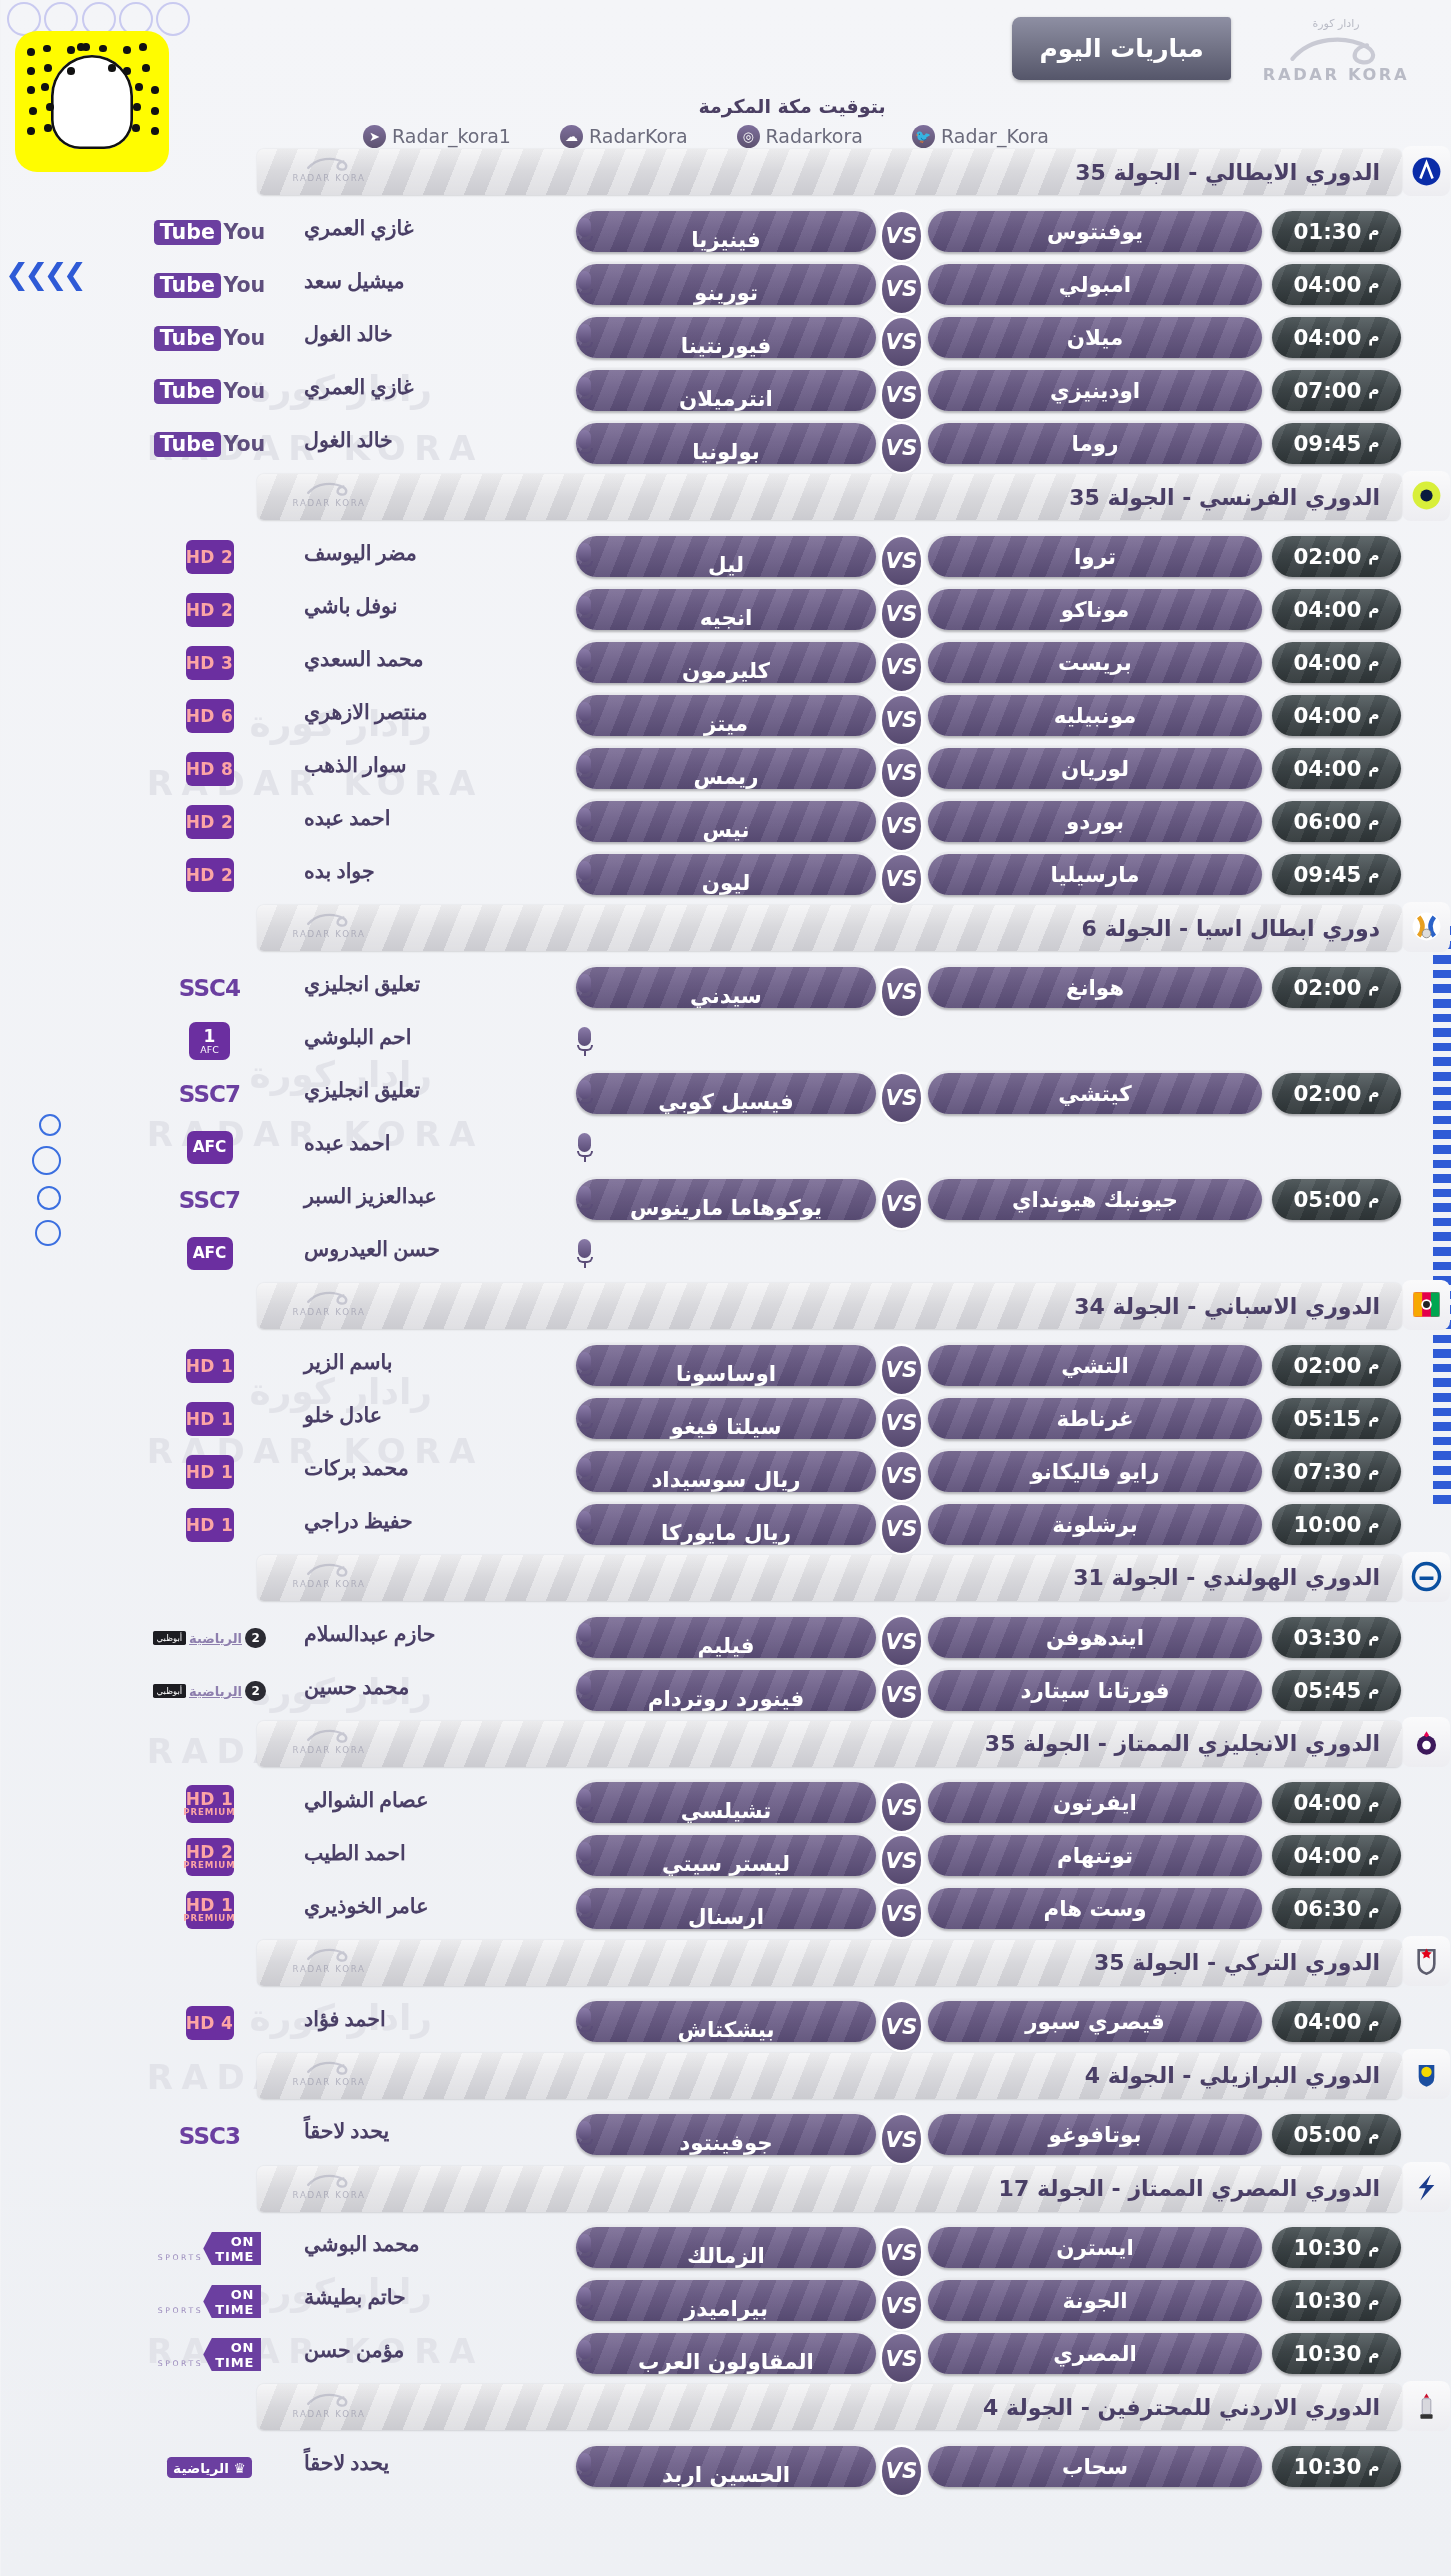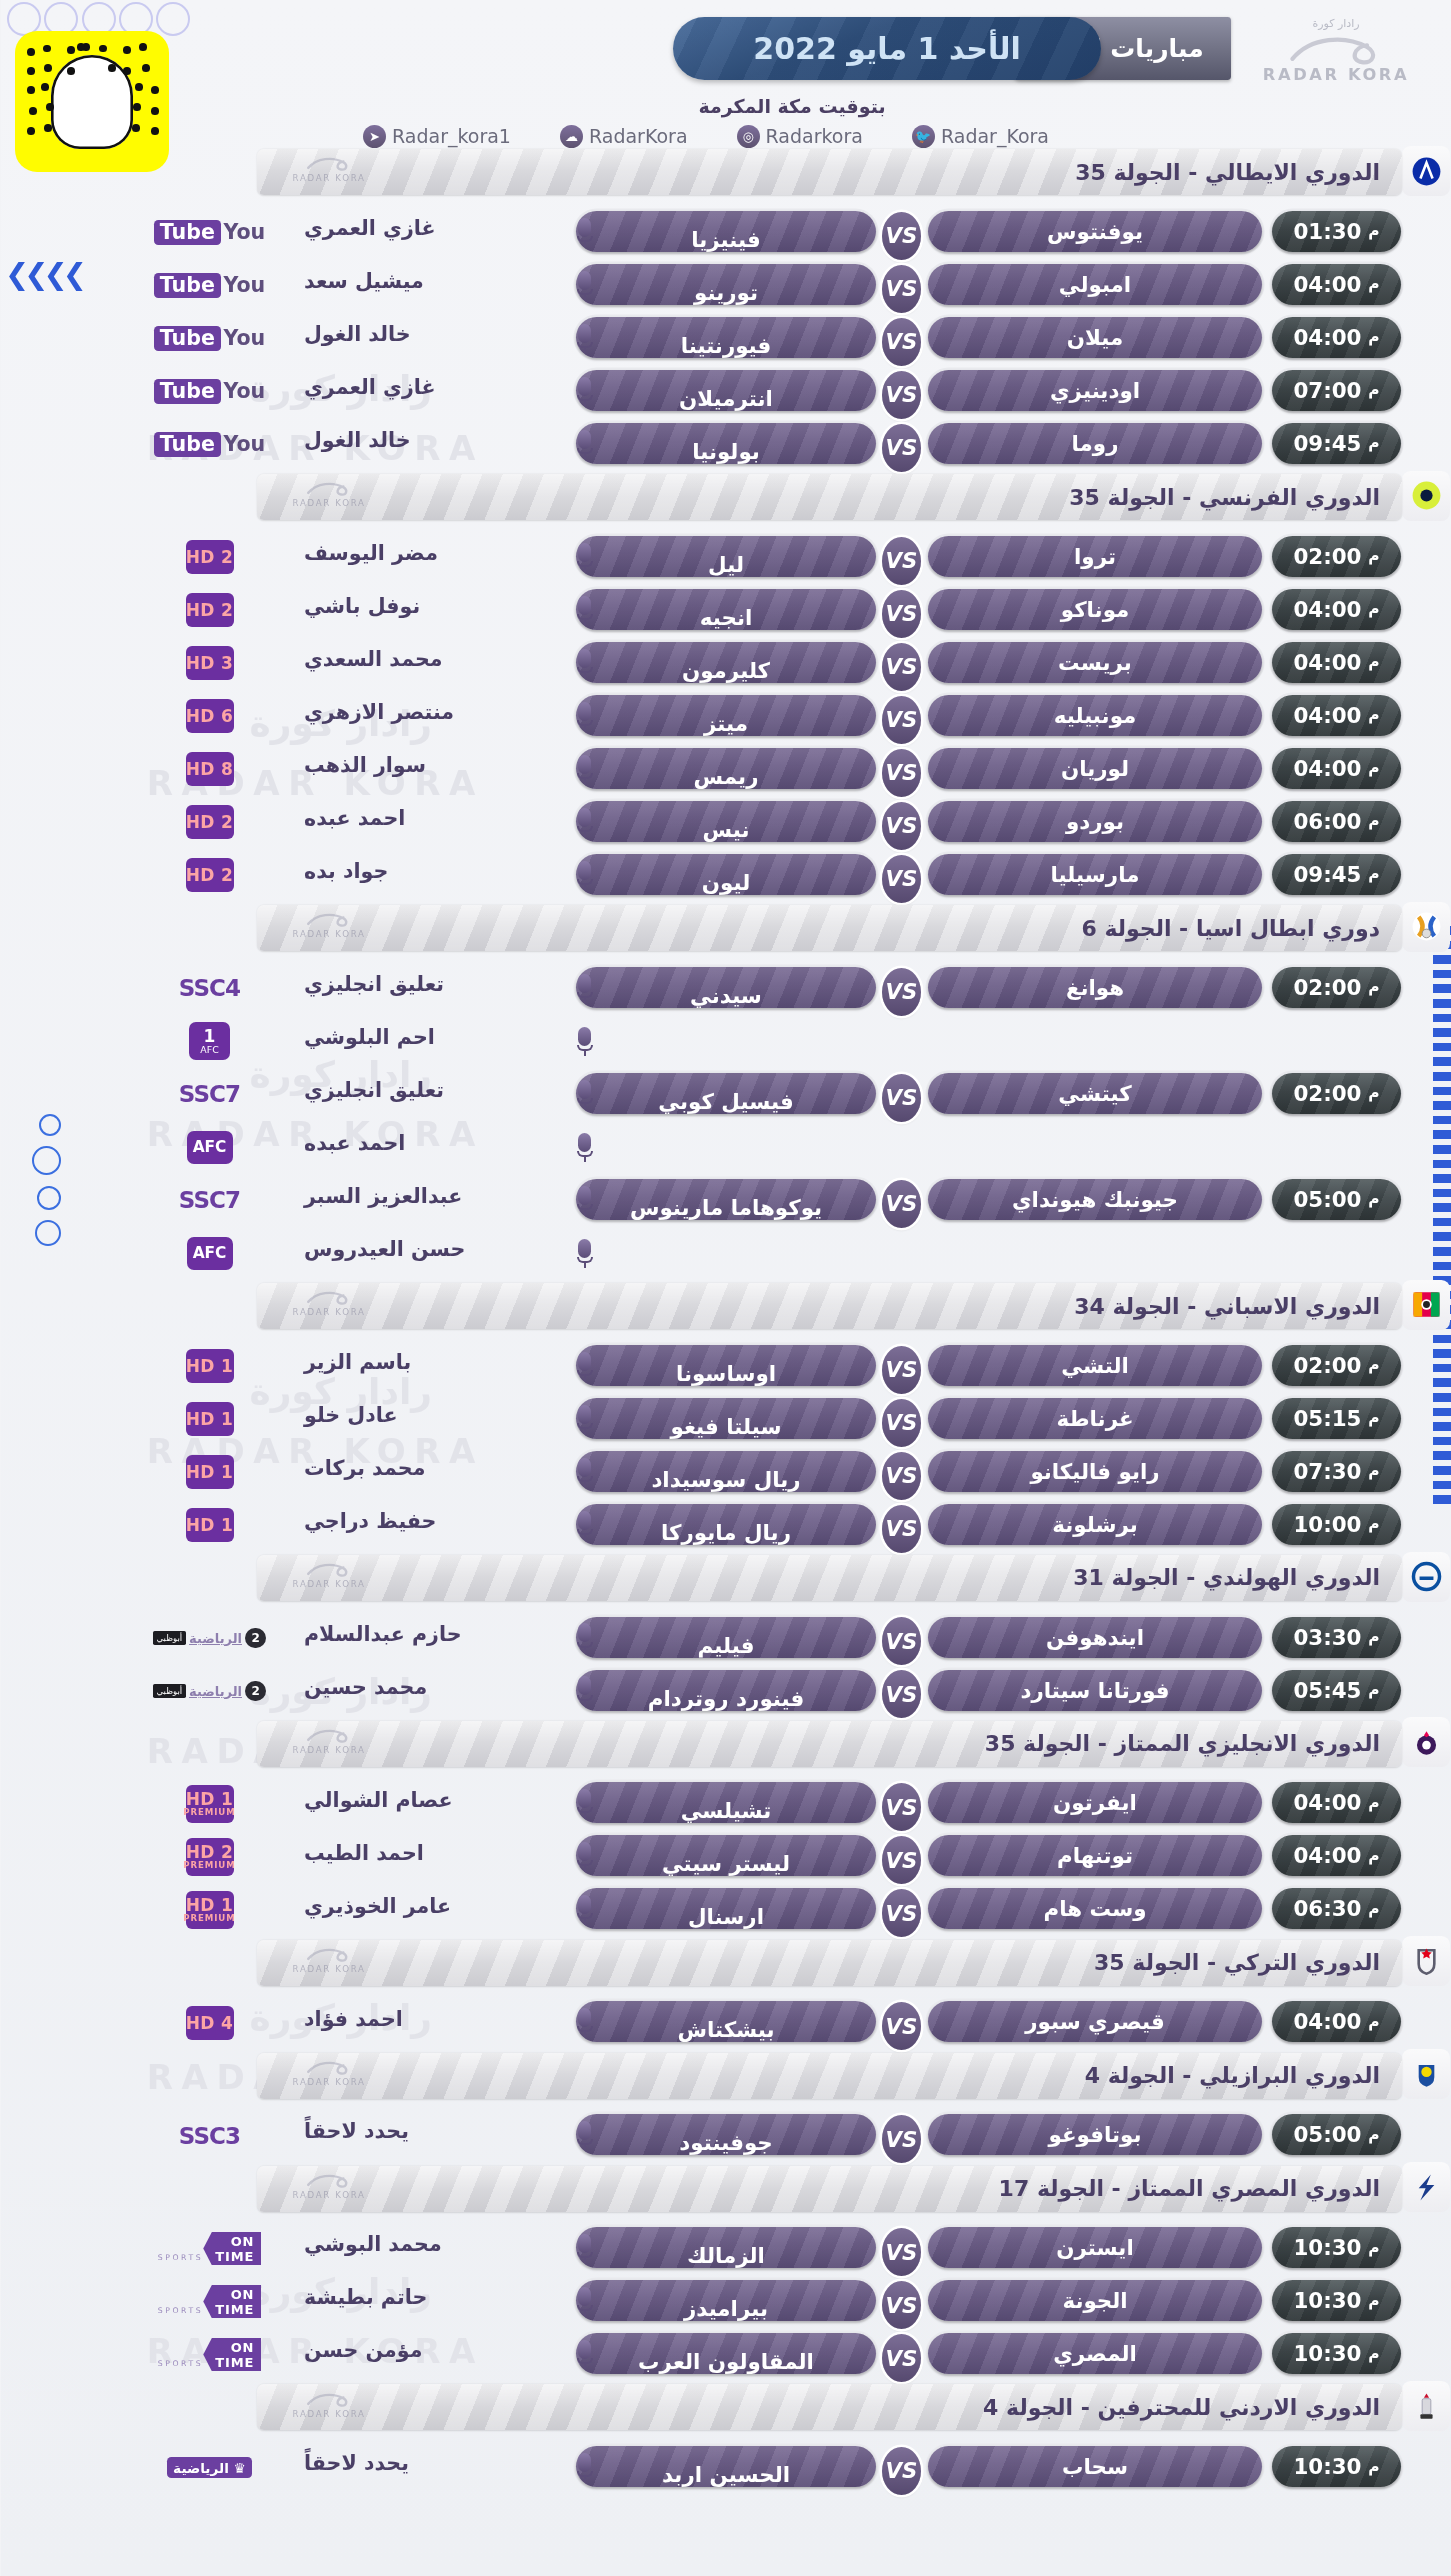--- a/index.html
+++ b/index.html
@@ -117,21 +117,21 @@
      font-style:italic; box-shadow:0 0 0 2.6px #fff, 0 1.7px 2.6px rgba(0,0,0,.25); }
 
   .mic{ position:absolute; right:857px; top:12px; width:20.6px; height:29px; }
   .mic .cap{ width:13px;height:19px;border-radius:6.9px;
      background:linear-gradient(180deg,#8a7ba8,#5b4d78); margin:0 auto;}
   .mic .base{ width:16.3px;height:6px;border:2.1px solid #5b4d78;border-top:none;
      border-radius:0 0 9.4px 9.4px; margin:-0.9px auto 0; }
   .mic .stem{ width:2.1px;height:5.1px;background:#5b4d78;margin:0 auto;}
 
   .comm{ position:absolute; right:917px; top:10.3px; width:231px; text-align:left;
-     color:#4a3f66; font-size:20.6px; font-weight:700; white-space:nowrap; }
+     color:#4a3f66; font-size:20.6px; font-weight:700; white-space:nowrap;font-family:Liberation Serif, serif; }
 
   .chan{ position:absolute; right:1191px; top:8.6px; width:103px; height:36px;
      display:flex;align-items:center;justify-content:center;}
 
   
   .bg-yt{ color:#5e4e7d; font-size:20.6px;font-weight:800; display:flex;align-items:center; }
   .bg-yt .tube{ background:#6b3fa0;color:#fff;border-radius:4.3px;padding:0.9px 6px;margin-right:2.6px;}
   .bg-hd{ background:#6b2fa0; color:#fca5a5; border-radius:6px; width:48px;height:34px;
      display:flex;align-items:center;justify-content:center; font-size:17px;font-weight:700;
      letter-spacing:0.4px;}
@@ -272,23 +272,20 @@
     <div class="logo">
       <div class="ltop">رادار كورة</div>
       <svg class="lswoosh" viewBox="0 0 120 46">
         <path d="M8 34 C30 8, 70 6, 96 20 C108 27, 104 40, 90 38 C76 36, 80 20, 96 18" fill="none" stroke="#c9cad4" stroke-width="5" stroke-linecap="round"></path>
       </svg>
       <div class="ltext">RADAR KORA</div>
     </div>
 
     <div class="titlepill">مباريات اليوم</div>
 
-    <div class="datepill">
-      <span>الأحد 1 مايو 2022</span>
-    </div>
 
     <div class="mecca">بتوقيت مكة المكرمة</div>
 
     <div class="socials" id="socials">
         <div class="soc">
           <span class="sicon">🐦</span>
           <span>Radar_Kora</span>
         </div>
         <div class="soc">
           <span class="sicon">◎</span>

